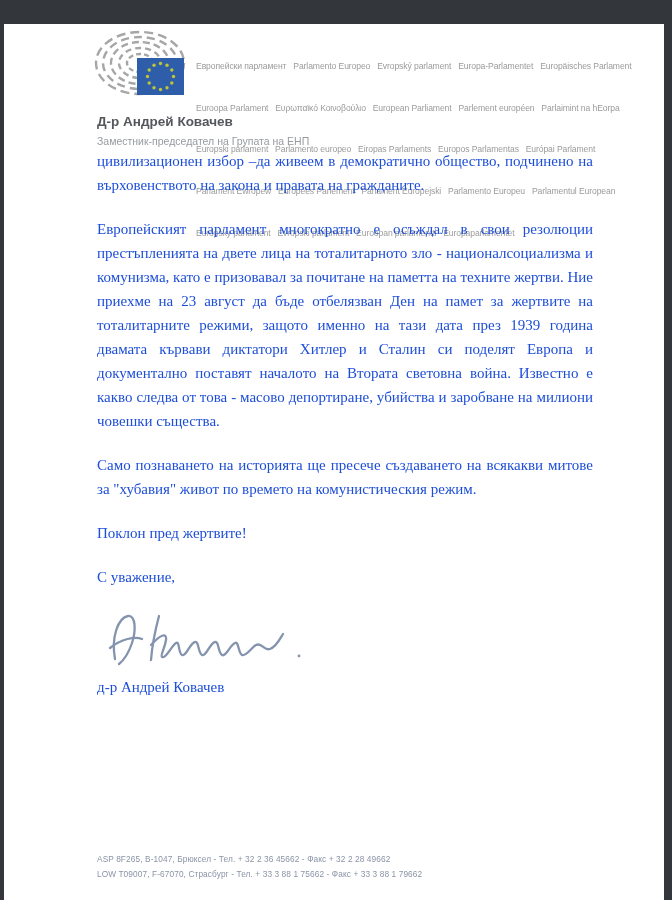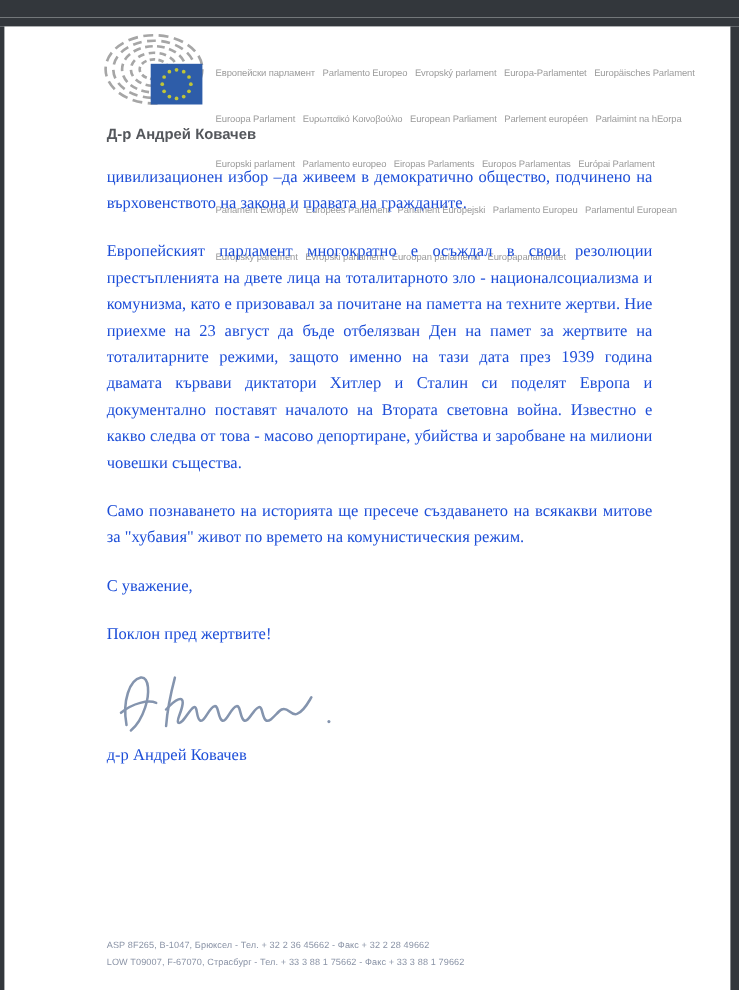--- a/index.html
+++ b/index.html
@@ -99,28 +99,29 @@
       <div>Европейски парламент   Parlamento Europeo   Evropský parlament   Europa-Parlamentet   Europäisches Parlament</div>
       <div>Euroopa Parlament   Ευρωπαϊκό Κοινοβούλιο   European Parliament   Parlement européen   Parlaimint na hEorpa</div>
       <div>Europski parlament   Parlamento europeo   Eiropas Parlaments   Europos Parlamentas   Európai Parlament</div>
       <div>Parlament Ewropew   Europees Parlement   Parlament Europejski   Parlamento Europeu   Parlamentul European</div>
       <div>Európsky parlament   Evropski parlament   Euroopan parlamentti   Europaparlamentet</div>
     </div>
   </div>
 
   <div class="sender">
     <div class="sender-name">Д-р Андрей Ковачев</div>
+    <div class="sender-role">Заместник-председател на Групата на ЕНП</div>
   </div>
 
   <div class="letter">
     <p>цивилизационен избор –да живеем в демократично общество, подчинено на върховенството на закона и правата на гражданите.</p>
     <p>Европейският парламент многократно е осъждал в свои резолюции престъпленията на двете лица на тоталитарното зло - националсоциализма и комунизма, като е призовавал за почитане на паметта на техните жертви. Ние приехме на 23 август да бъде отбелязван Ден на памет за жертвите на тоталитарните режими, защото именно на тази дата през 1939 година двамата кървави диктатори Хитлер и Сталин си поделят Европа и документално поставят началото на Втората световна война. Известно е какво следва от това - масово депортиране, убийства и заробване на милиони човешки същества.</p>
     <p>Само познаването на историята ще пресече създаването на всякакви митове за "хубавия" живот по времето на комунистическия режим.</p>
+    <p class="no-just">Поклон пред жертвите!</p>
     <p class="no-just">С уважение,</p>
-    <p class="no-just">Поклон пред жертвите!</p>
 
     <div class="signature">
       <svg width="220" height="58" viewBox="0 0 220 58" xmlns="http://www.w3.org/2000/svg">
         <g fill="none" stroke="#8494ae" stroke-width="2.3" stroke-linecap="round" stroke-linejoin="round">
           <path d="M14,50 C10,28 17,9 27,7 C35,6 35,22 31,34 C28,43 23,51 18,55"></path>
           <path d="M9,39 C20,30 34,27 41,30"></path>
           <path d="M58,7 C54,22 51,38 50,51"></path>
           <path d="M50,36 C59,26 66,23 65,31 C64,39 59,46 61,48 C65,50 71,36 75,34 C79,32 77,44 81,46 C85,48 89,34 94,33 C98,32 97,44 101,46 C105,48 109,34 114,33 C118,32 117,44 121,46 C125,48 129,36 134,34 C138,32 137,44 141,46 C145,48 151,38 155,36 C161,33 163,42 169,40 C175,38 179,30 182,25"></path>
           <circle cx="198" cy="47" r="1.4" fill="#8494ae" stroke="none"></circle>
         </g>

